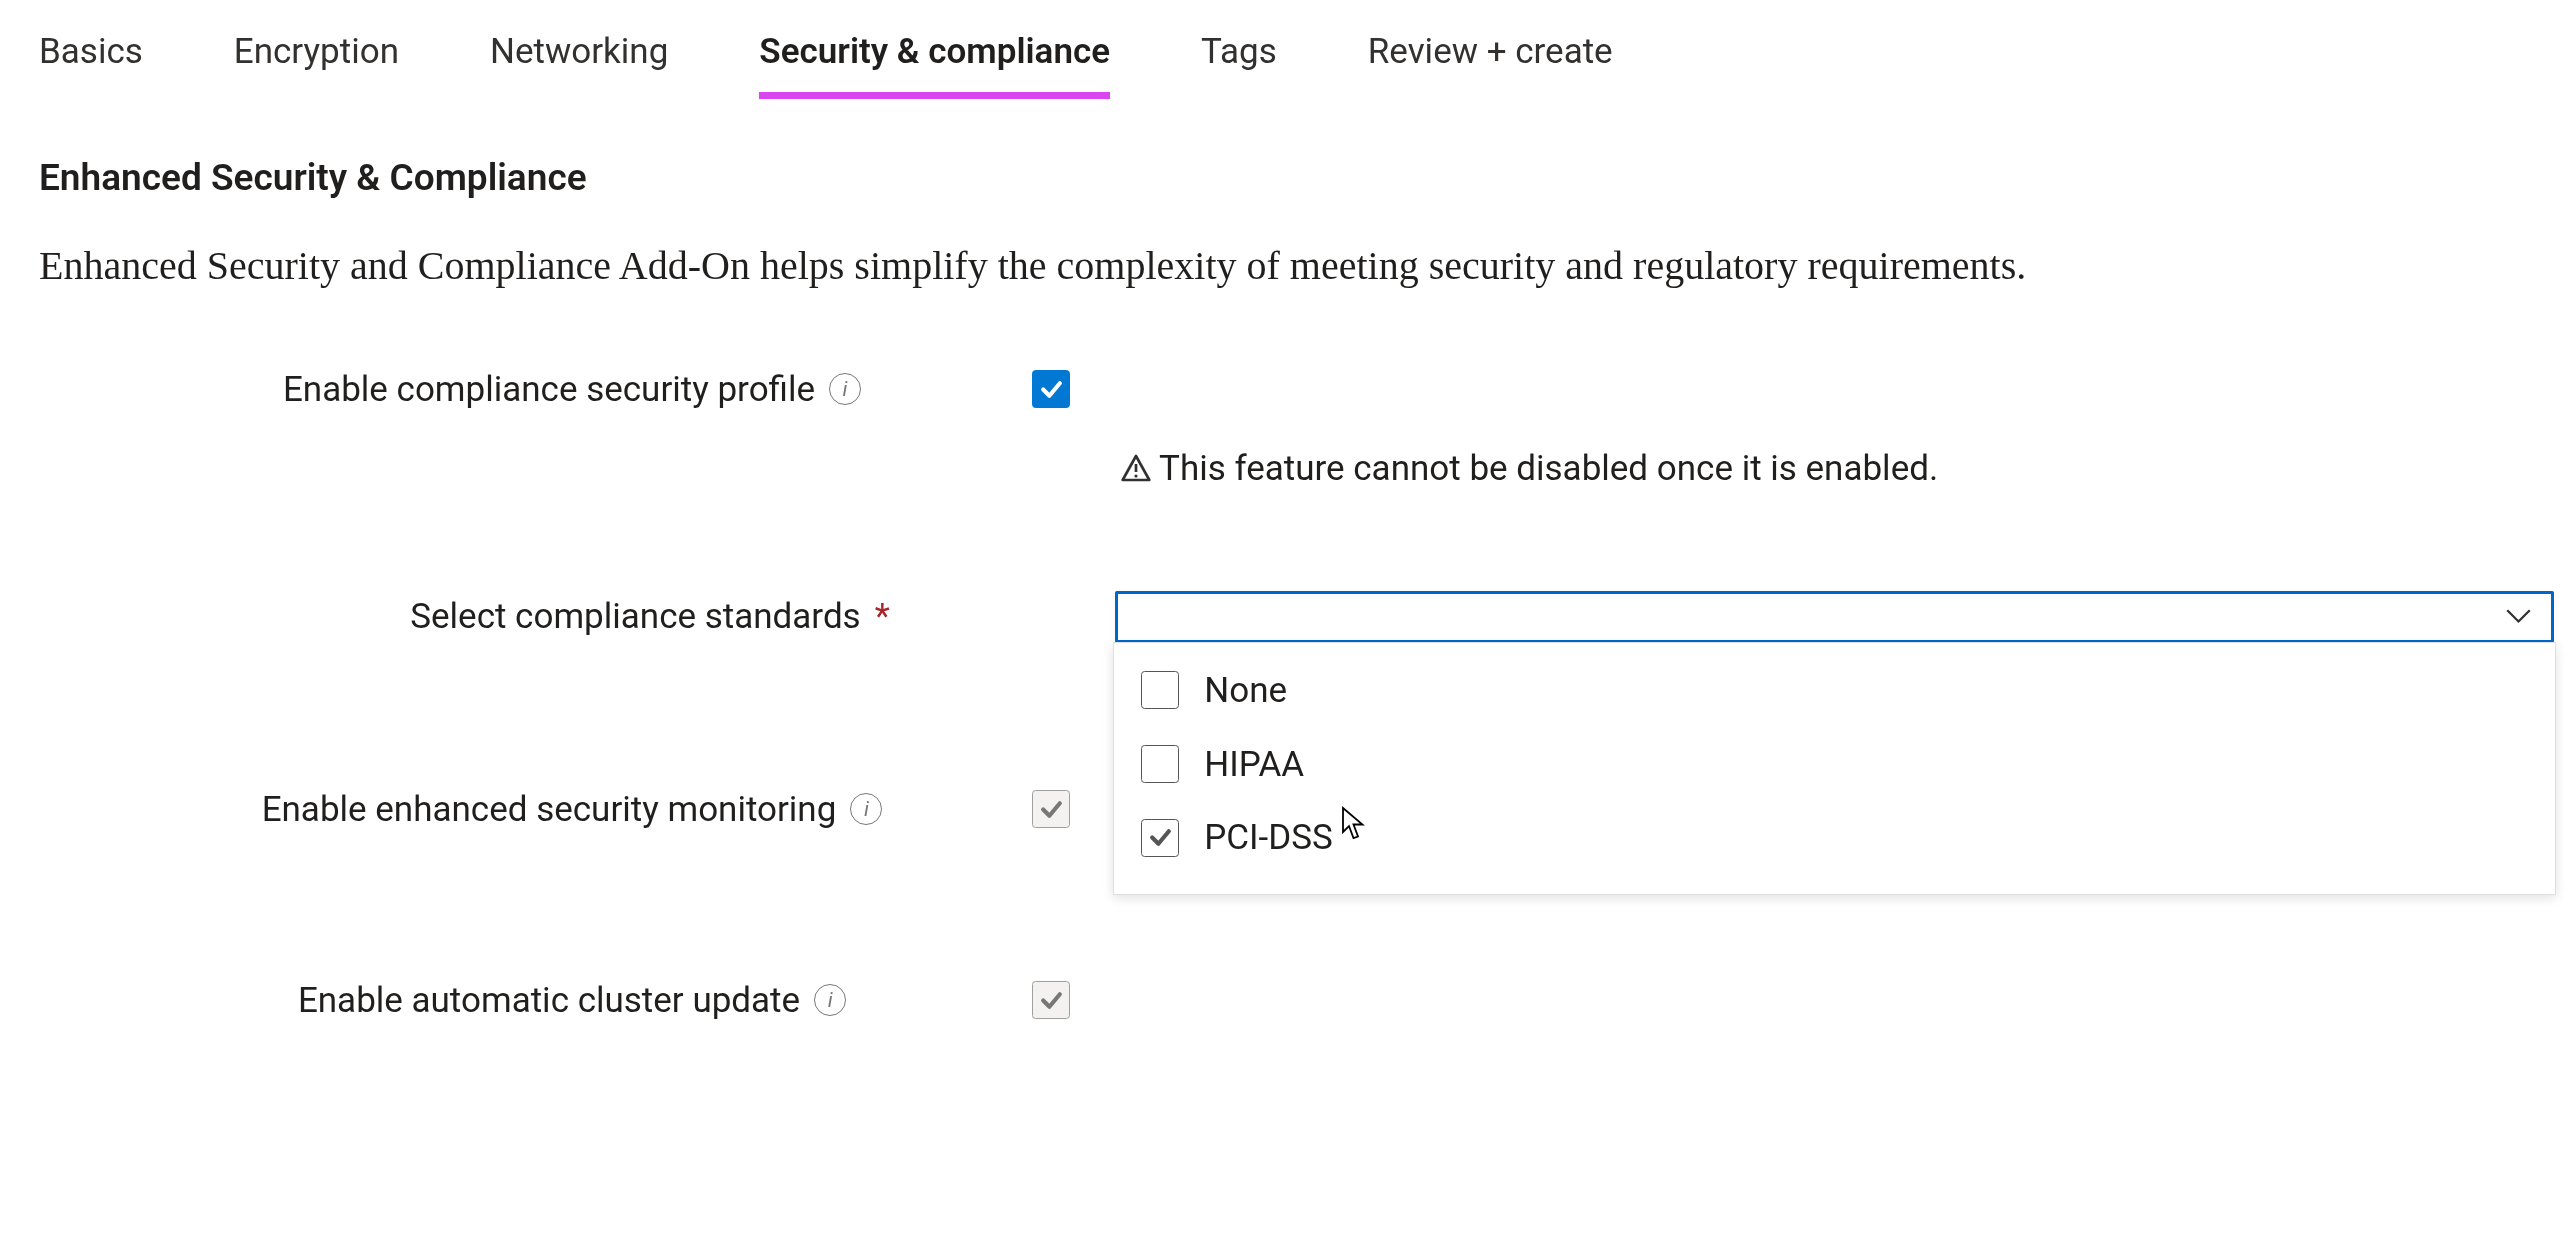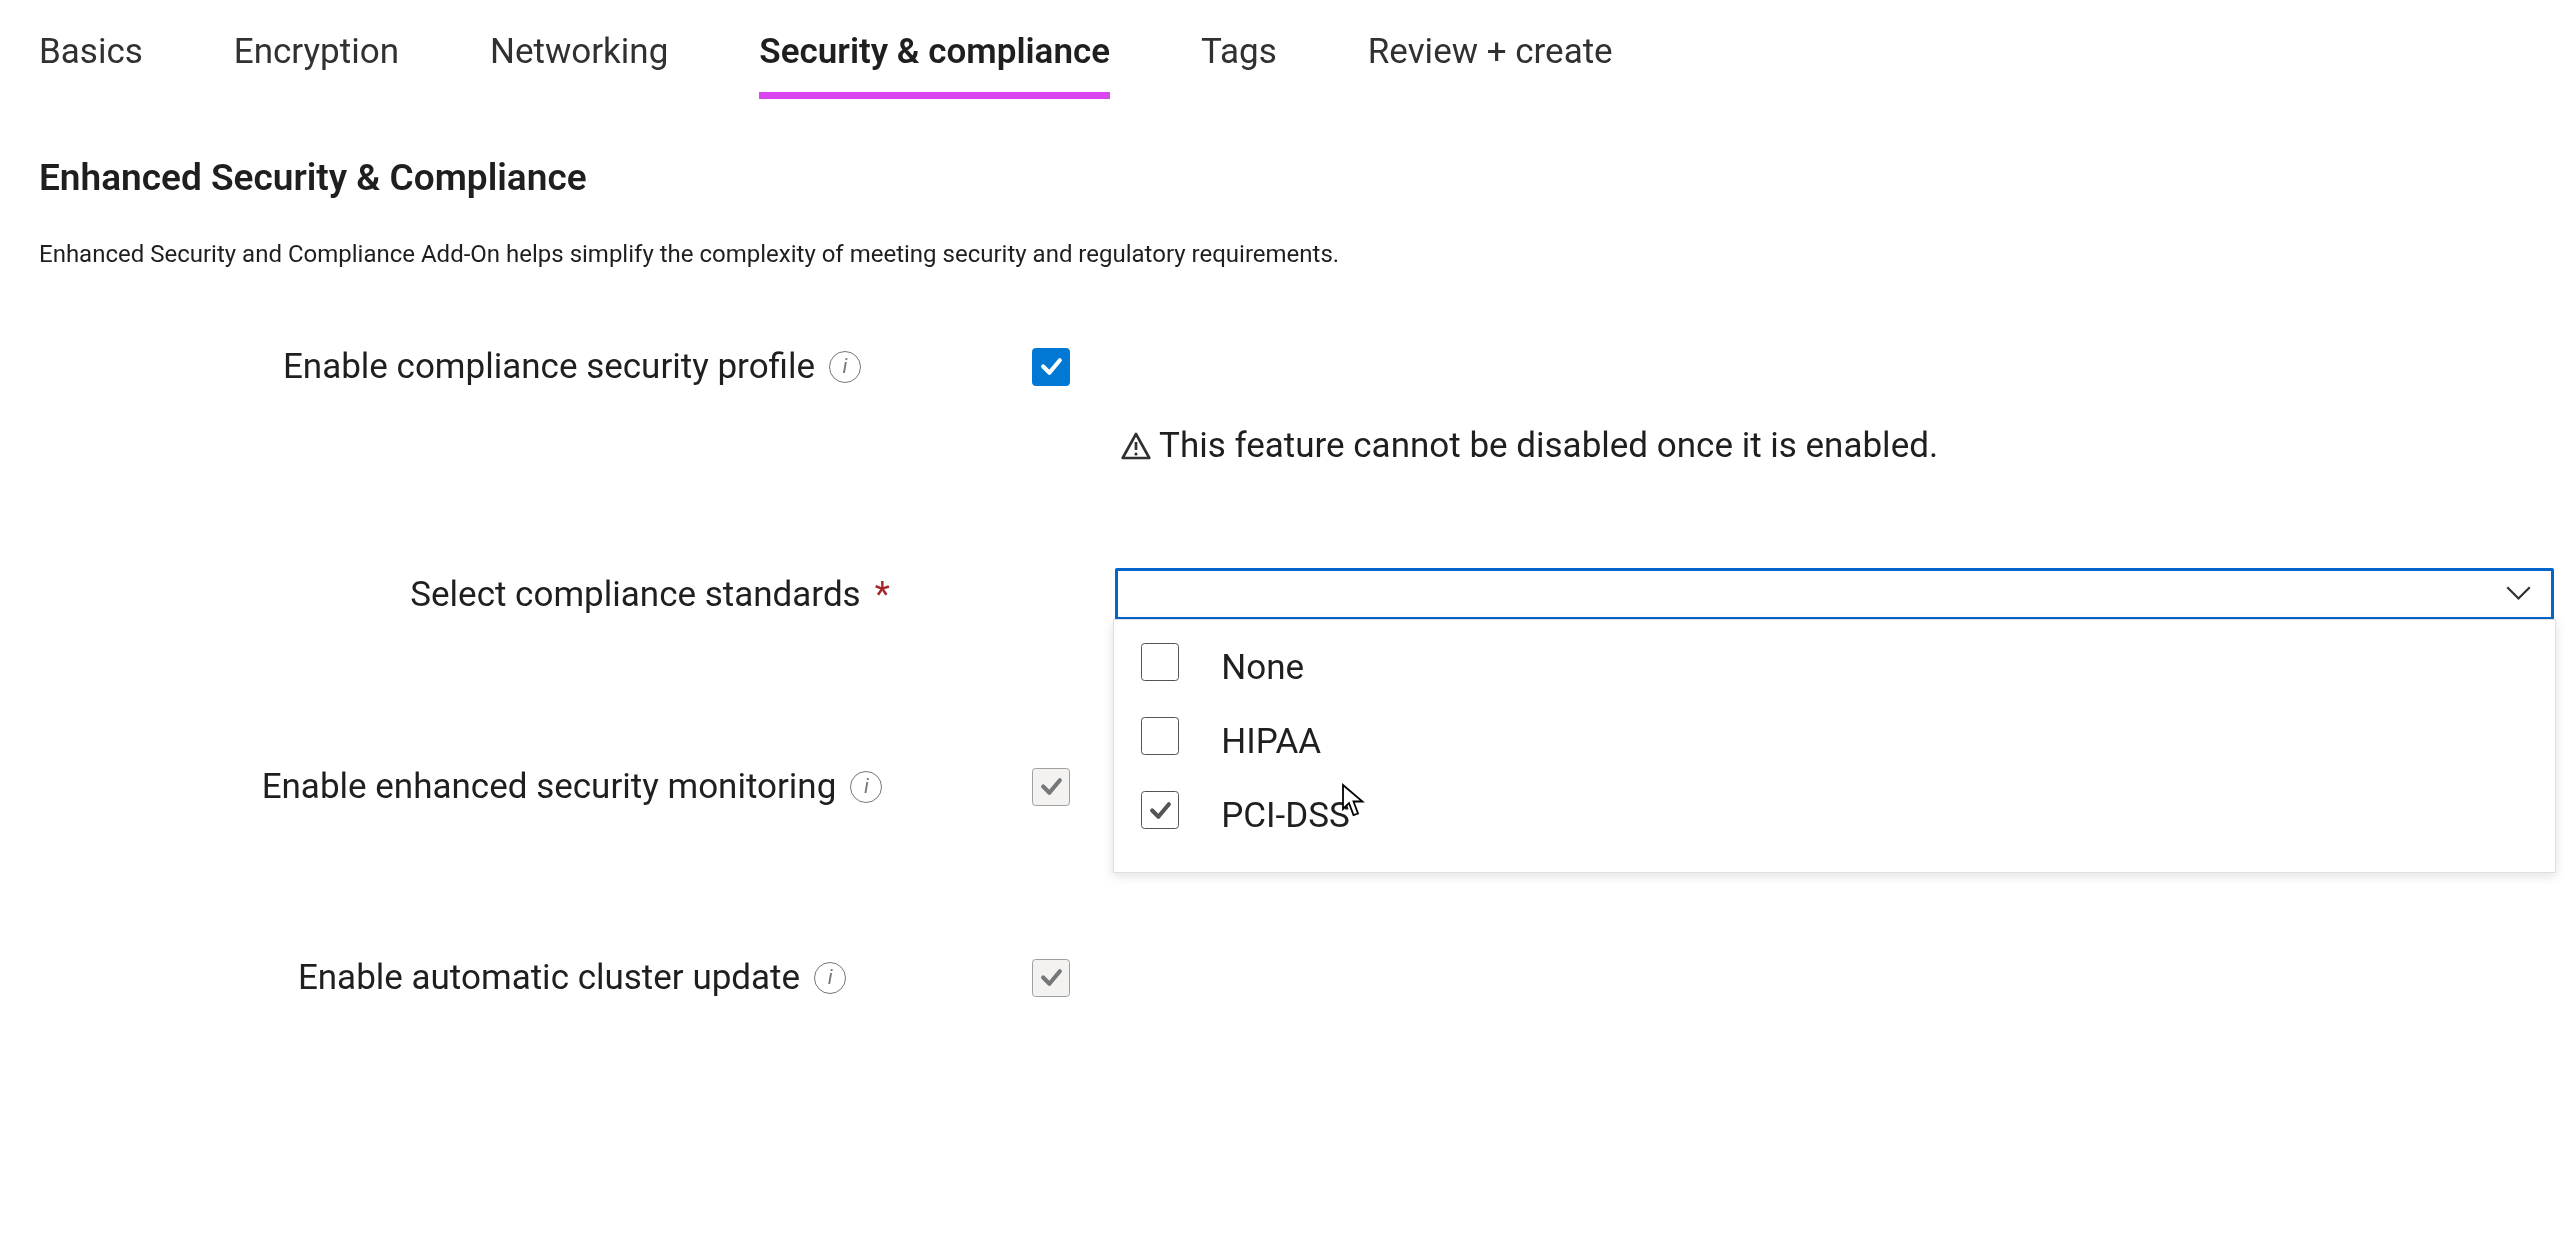--- a/index.html
+++ b/index.html
@@ -38,21 +38,22 @@
 
   .section-title {
     font-weight: 600;
     font-size: 37px;
     margin: 0 0 34px 0;
   }
 
   .section-desc {
     max-width: 2397px;
     margin: 0 0 71px 0;
-    font-size: 24px;
+    font-size: 40px;
+    font-family: Liberation Serif, serif;
   }
 
   .field-row {
     display: flex;
     align-items: center;
     padding-left: 73px;
     margin-bottom: 14px;
     position: relative;
   }
   .field-label-area {
@@ -163,22 +164,22 @@
     left: -1.8px;
     right: -1.8px;
     background: #fff;
     border: 0.9px solid #e1dfdd;
     box-shadow: 0 3.6px 10.7px rgba(0,0,0,0.12);
     padding: 10.7px 0 19.5px 0;
     z-index: 10;
   }
   .option {
     display: flex;
-    align-items: flex-start;
-    gap: 42px;
+    align-items: center;
+    gap: 25px;
     padding: 12.4px 27px;
   }
   .option .checkbox {
     border-color: #555;
   }
   .option .opt-checked svg { stroke: #555; }
   .option-label {
   }
 
   .spaced-down {

